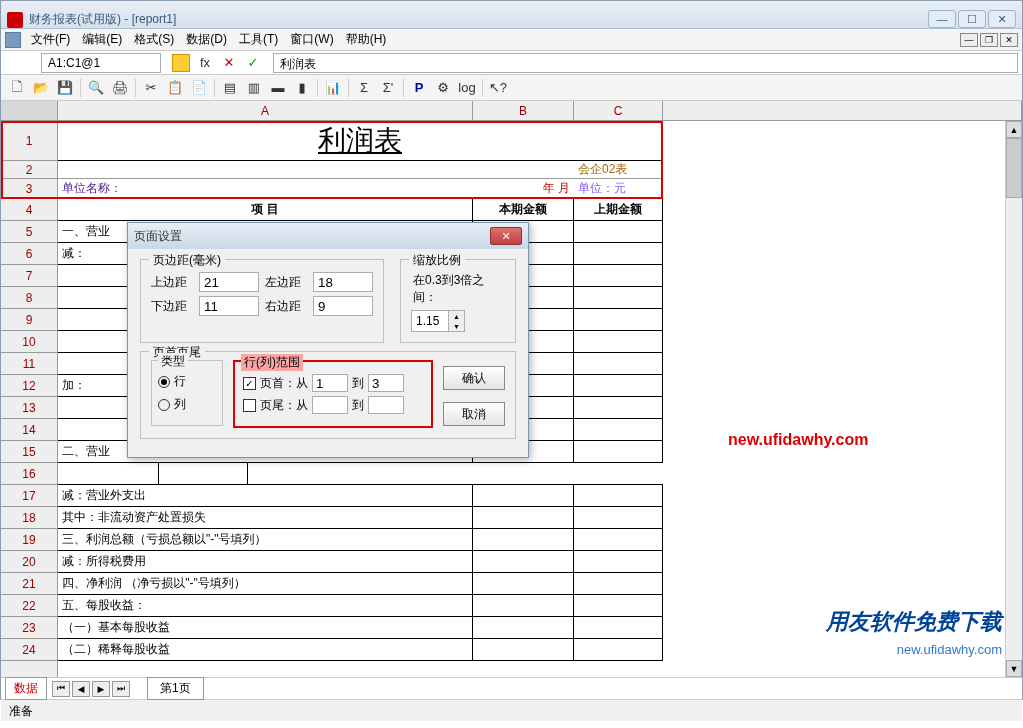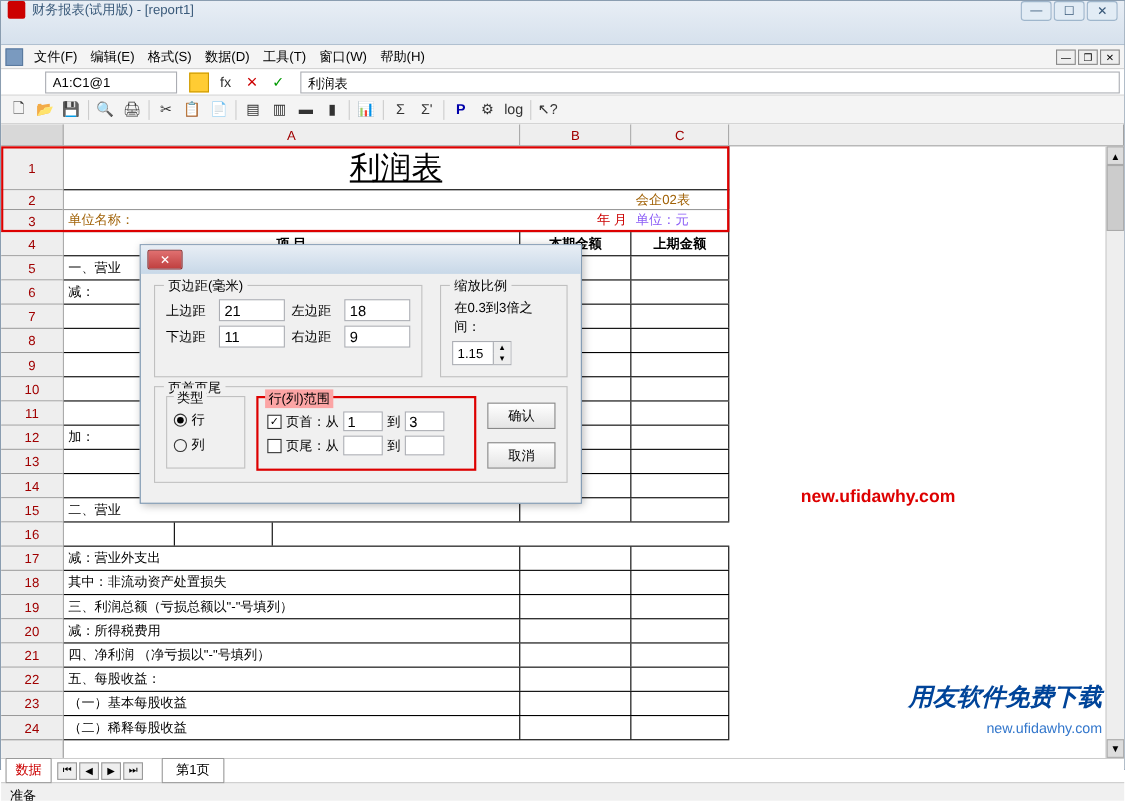--- a/index.html
+++ b/index.html
@@ -1,20 +1,20 @@
 <!DOCTYPE html>
 <html><head>
   <meta charset="utf-8">
   <style>
     * { box-sizing: border-box; margin: 0; padding: 0; }
     body { font-family: "SimSun", "宋体", Arial, sans-serif; font-size: 12px; background: #fff; color: #000; width: 1023px; height: 728px; overflow: hidden; position: relative; }
     
     
     .window-chrome { border: 1px solid #8a9db0; height: 700px; background: #f0f0f0; }
-    .titlebar { height: 40px; background: linear-gradient(#e8eef5, #d6e1ed); display: flex; align-items: flex-start; padding: 0 6px; border-bottom: 1px solid #b0c0d0; }
+    .titlebar { height: 28px; background: linear-gradient(#e8eef5, #d6e1ed); display: flex; align-items: flex-end; padding: 0 6px; border-bottom: 1px solid #b0c0d0; }
     .titlebar .app-icon { width: 16px; height: 16px; background: #c00; border-radius: 2px; margin-right: 6px; }
     .titlebar .title-text { flex: 1; color: #3a5a7a; font-size: 12px; }
     .titlebar .win-btns { display: flex; gap: 2px; }
     .titlebar .win-btn { width: 28px; height: 18px; border: 1px solid #9fb6cc; background: #e2ecf5; border-radius: 3px; display: flex; align-items: center; justify-content: center; font-size: 11px; color: #3a5a7a; }
     
     
     .menubar { height: 22px; background: #f4f4f4; display: flex; align-items: center; padding: 0 4px; border-bottom: 1px solid #ccc; }
     .menubar .menu-icon { width: 16px; height: 16px; background: #7a9abf; margin-right: 4px; border: 1px solid #5a7a9f; }
     .menubar .menu-item { padding: 2px 6px; cursor: default; }
     .menubar .mdi-btns { margin-left: auto; display: flex; gap: 0; }
@@ -229,21 +229,21 @@
             <span style="font-size:28px; text-decoration: underline;">利润表</span>
           </div>
 
           <div style="display:flex; height:18px; border-bottom:1px solid #999;">
             <div class="cell a" style="border-right:none;"></div>
             <div class="cell b" style="border-right:none;"></div>
             <div class="cell c" style="color:#a16207; border-right:1px solid #000;">会企02表</div>
           </div>
 
           <div style="display:flex; height:20px; border-bottom:1px solid #000;">
-            <div class="cell a" style="color:#a16207; border-right:none;">单位名称：</div>
+            <div class="cell a" style="color:#4c1d95; border-right:none;">单位名称：</div>
             <div class="cell b" style="color:#c00; border-right:none; justify-content:flex-end;">年       月</div>
             <div class="cell c" style="color:#8b5cf6; border-right:1px solid #000;">单位：元</div>
           </div>
 
           <div class="hdr-row" style="font-weight:bold;">
             <div class="cell a" style="justify-content:center;">项              目</div>
             <div class="cell b" style="justify-content:center;">本期金额</div>
             <div class="cell c" style="justify-content:center;">上期金额</div>
           </div>
 
@@ -366,20 +366,21 @@
     <div class="nav-btn">◀</div>
     <div class="nav-btn">▶</div>
     <div class="nav-btn">⏭</div>
     <div class="page-tab">第1页</div>
   </div>
   <div class="status-bar">准备</div>
 </div>
 
 <div class="dialog">
   <div class="dlg-title">
+    <span class="dlg-title-text">页面设置</span>
     <div class="dlg-close">✕</div>
   </div>
   <div class="dlg-body">
     <div class="dlg-left-right">
       <div class="fieldset margin-fs">
         <div class="legend">页边距(毫米)</div>
         <div class="fs-row">
           <span class="fs-label">上边距</span>
           <input class="fs-input" value="21" style="">
           <span class="fs-label">左边距</span>

